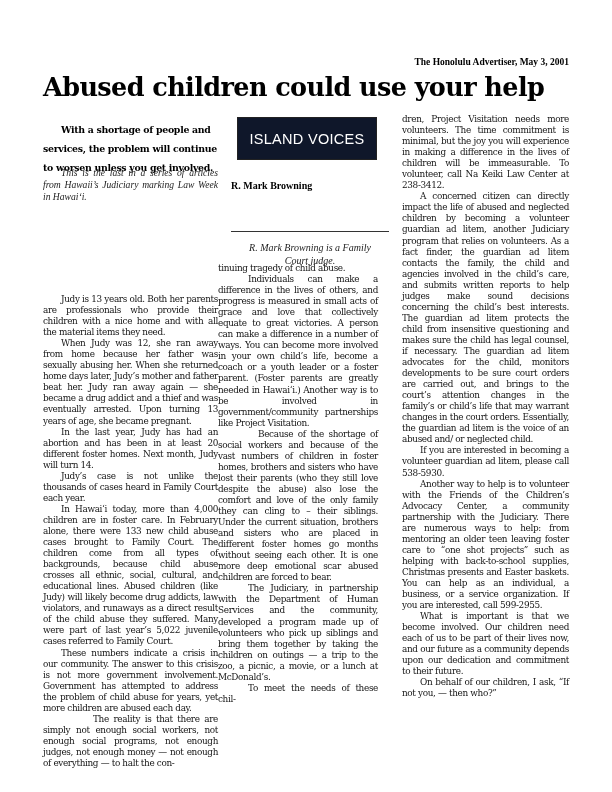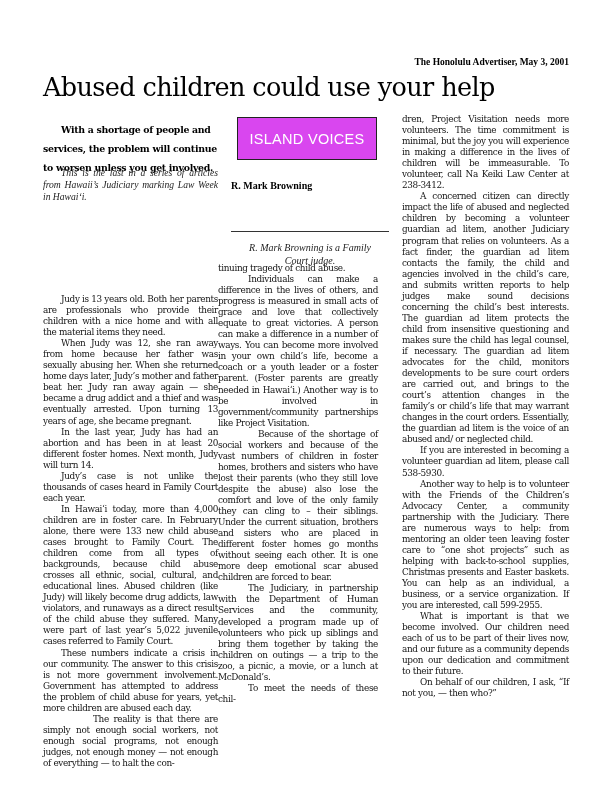--- a/index.html
+++ b/index.html
@@ -4,21 +4,21 @@
   <style>
     * { margin: 0; padding: 0; box-sizing: border-box; }
     html, body { width: 612px; height: 792px; background: #ffffff; overflow: hidden; }
     body { position: relative; font-family: "DejaVu Serif", "Liberation Serif", serif; color: #111; }
     .dateline {
       position: absolute; top: 57px; right: 43px;
       font-family: "Liberation Serif", serif; font-weight: bold; font-size: 9.5px; color: #000;
     }
     .headline {
       position: absolute; top: 72px; left: 43px;
-      font-family: "DejaVu Serif", serif; font-weight: normal; font-size: 25.5px; color: #000;
+      font-family: "DejaVu Serif", serif; font-weight: bold; font-size: 25.5px; color: #000;
       letter-spacing: -0.6px; white-space: nowrap;
     }
     .col {
       position: absolute; font-size: 8.9px; line-height: 11.05px; text-align: justify;
       font-family: "DejaVu Serif", serif; color: #151515; letter-spacing: -0.35px;
     }
     .col p { text-indent: 18px; }
     .col p.noindent { text-indent: 0; }
     .col p.wideindent { text-indent: 50px; }
     .col1 { left: 43px; top: 254px; width: 175px; margin-top: 40px; }
@@ -29,21 +29,21 @@
       font-family: "DejaVu Serif", serif; font-weight: bold; font-size: 9.4px; line-height: 19px;
       color: #000; text-indent: 18px; letter-spacing: -0.3px;
     }
     .series-note {
       position: absolute; left: 43px; top: 167px; width: 175px;
       font-style: italic; font-size: 9.6px; line-height: 11.8px; text-align: justify;
       text-indent: 18px; color: #222; font-family: "Liberation Serif", serif;
     }
     .island-box {
       position: absolute; left: 237px; top: 117px; width: 140px; height: 43px;
-      background: #d946ef; border: 1.5px solid #222;
+      background: #0f172a; border: 1.5px solid #222;
       display: flex; align-items: center; justify-content: center;
     }
     .island-box span {
       font-family: "Liberation Sans", sans-serif; color: #ffffff; font-size: 14.5px; letter-spacing: 0.3px;
     }
     .byline {
       position: absolute; left: 231px; top: 180px; width: 158px; text-align: left;
       font-family: "Liberation Serif", serif; font-weight: bold; font-size: 10px; color: #000;
     }
     .author-note {

